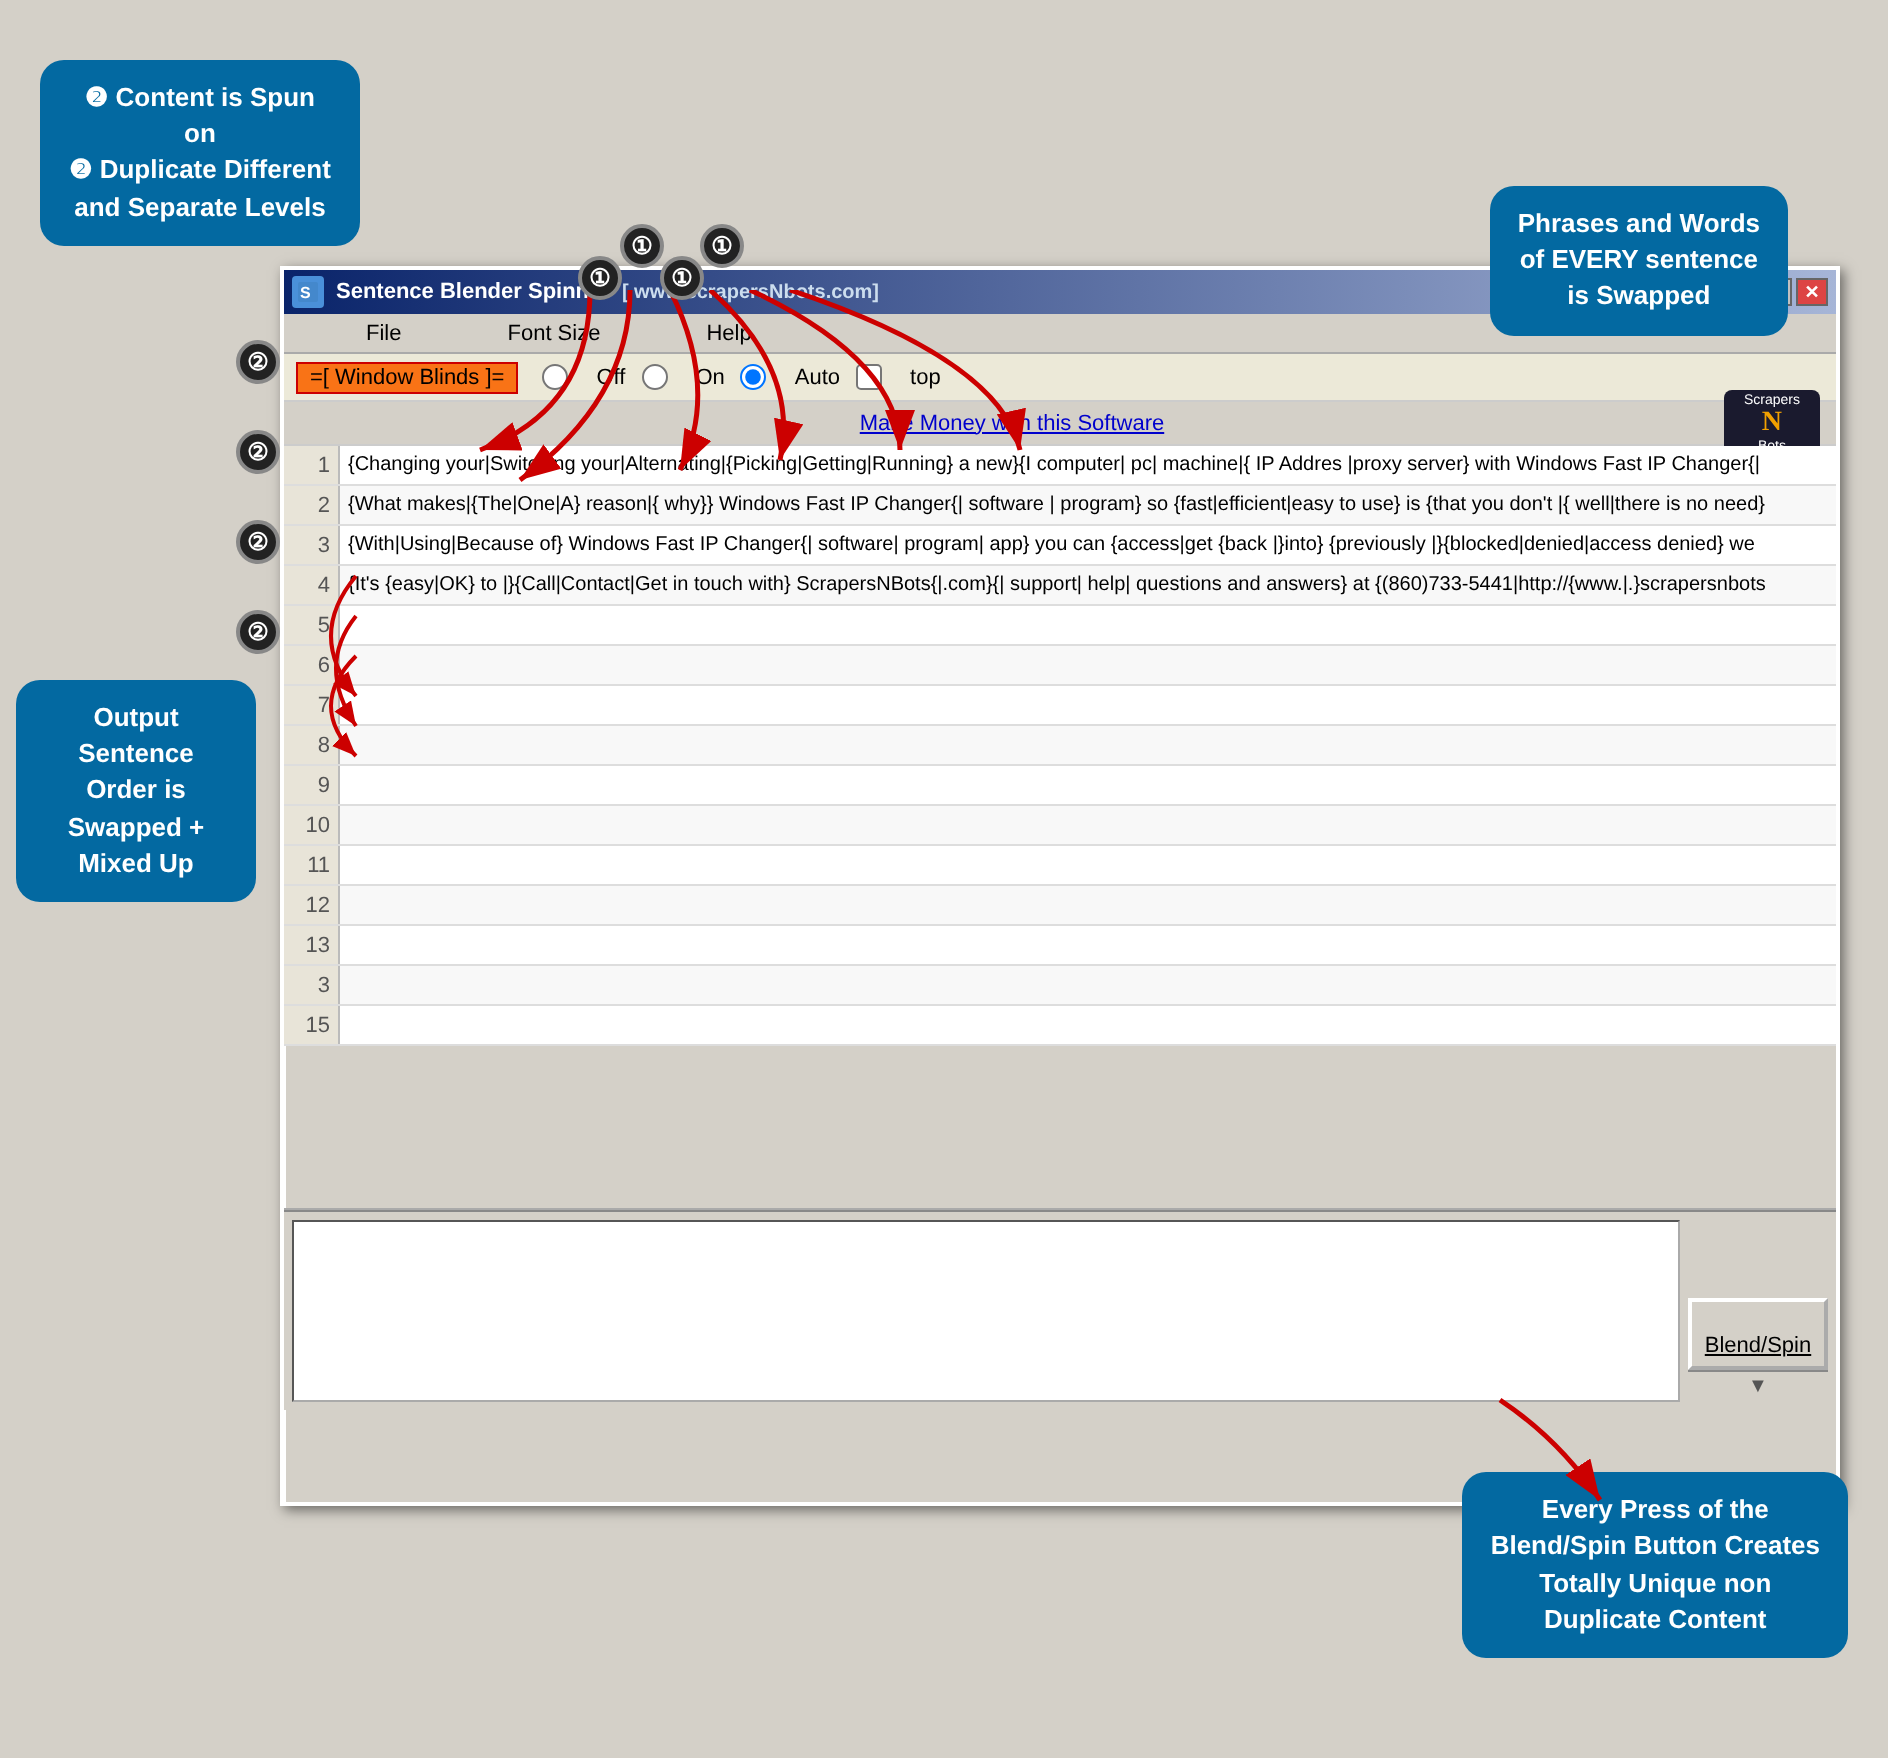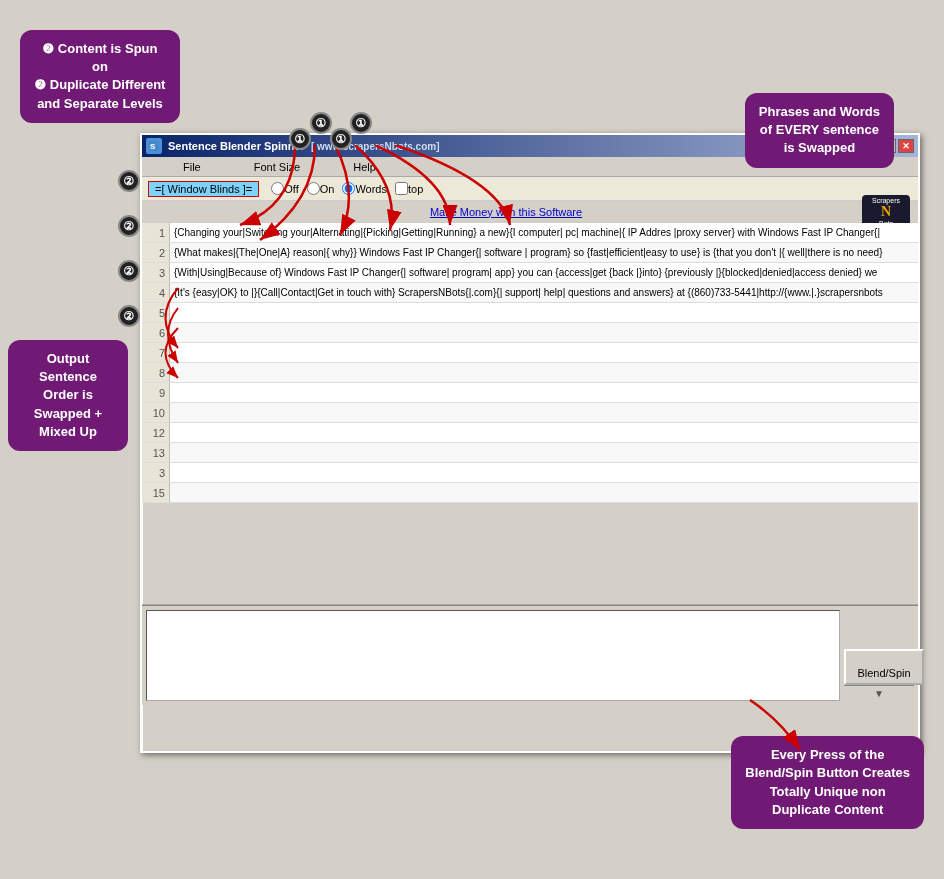--- a/index.html
+++ b/index.html
@@ -9,21 +9,21 @@
       font-size: 11px;
       width: 944px;
       height: 879px;
       position: relative;
       overflow: hidden;
     }
 
     
     .tooltip-bubble {
       position: absolute;
-      background: #701a75;
+      background: #0369a1;
       color: #fff;
       border-radius: 12px;
       padding: 10px 14px;
       font-size: 13px;
       font-weight: bold;
       text-align: center;
       line-height: 1.4;
       z-index: 10;
     }
 
@@ -109,36 +109,36 @@
     .toolbar-row {
       height: 24px;
       background: #ece9d8;
       border-bottom: 1px solid #ccc;
       display: flex;
       align-items: center;
       padding: 2px 6px;
       gap: 4px;
     }
     .window-blinds-label {
-      background: #7dd3fc;
+      background: #f97316;
       border: 1px solid #cc0000;
       padding: 1px 6px;
       font-size: 11px;
       color: #000;
       margin-right: 8px;
     }
     .radio-group {
       display: flex;
       align-items: center;
       gap: 8px;
     }
     .radio-item {
       display: flex;
       align-items: center;
-      gap: 0;
+      gap: 14px;
       font-size: 11px;
     }
 
     
     .link-bar {
       height: 22px;
       background: #d4d0c8;
       border-bottom: 1px solid #ccc;
       display: flex;
       align-items: center;
@@ -231,29 +231,30 @@
     }
     .output-textarea {
       flex: 1;
       background: #fff;
       border: 1px inset #aaa;
       resize: none;
       font-size: 11px;
       padding: 2px;
     }
     .blend-spin-btn {
-      width: 80px;
+      width: 70px;
       background: #d4d0c8;
       border: 2px outset #fff;
       display: flex;
       align-items: flex-end;
       justify-content: center;
       padding-bottom: 4px;
       font-size: 11px;
       cursor: pointer;
+      text-decoration: underline;
     }
 
     
     .num-circle {
       position: absolute;
       width: 22px;
       height: 22px;
       background: #222;
       border: 2px solid #888;
       border-radius: 50%;
@@ -378,21 +379,21 @@
       <label class="radio-item">
         <input type="radio" name="blinds" style="">
         <span>Off</span>
       </label>
       <label class="radio-item">
         <input type="radio" name="blinds" style="">
         <span>On</span>
       </label>
       <label class="radio-item">
         <input type="radio" name="blinds" checked="" style="">
-        <span>Words</span>
+        <span>Auto</span>
       </label>
       <label class="radio-item">
         <input type="checkbox" style="">
         <span>top</span>
       </label>
     </div>
   </div>
 
   <div class="link-bar">
     <span></span>
@@ -467,20 +468,26 @@
         <div class="row-content"></div>
       </div>
       <div class="table-row">
         <div class="row-num">
             <span>10</span>
           </div>
         <div class="row-content"></div>
       </div>
       <div class="table-row">
         <div class="row-num">
+            <span>11</span>
+          </div>
+        <div class="row-content"></div>
+      </div>
+      <div class="table-row">
+        <div class="row-num">
             <span>12</span>
           </div>
         <div class="row-content"></div>
       </div>
       <div class="table-row">
         <div class="row-num">
             <span>13</span>
           </div>
         <div class="row-content"></div>
       </div>

